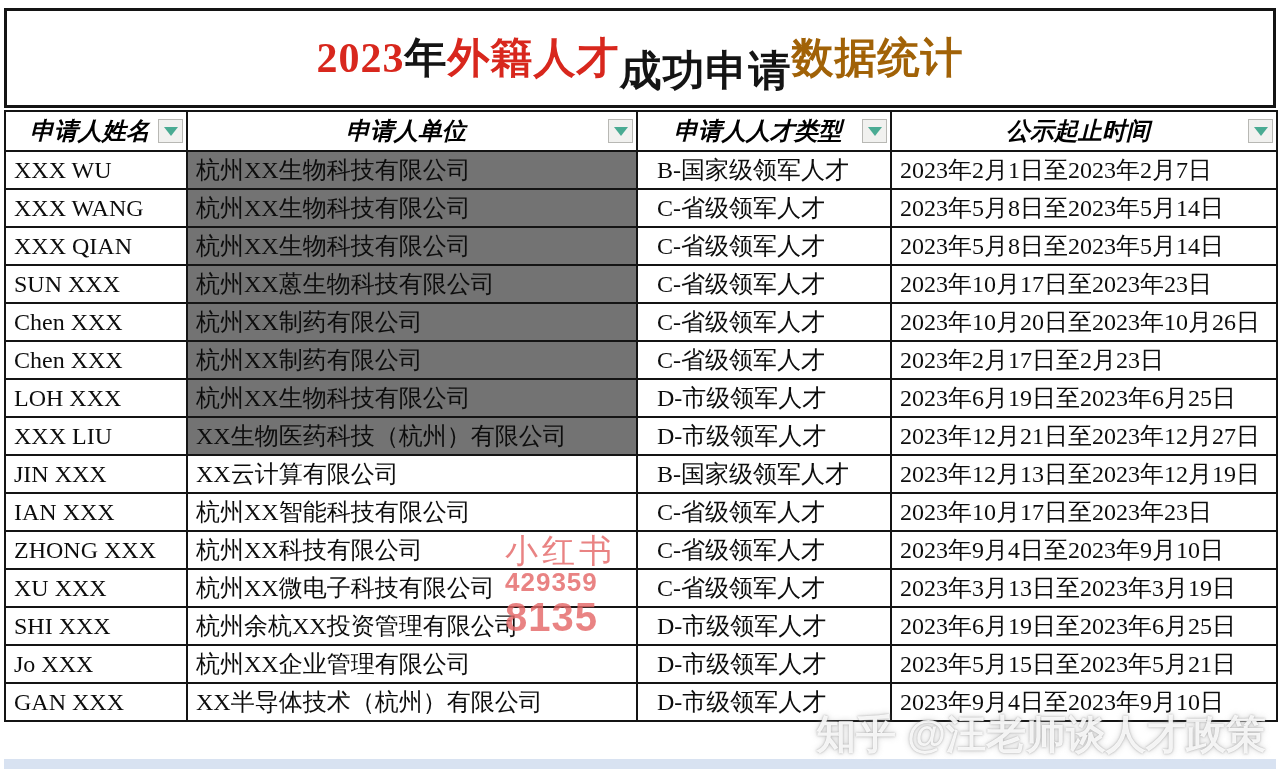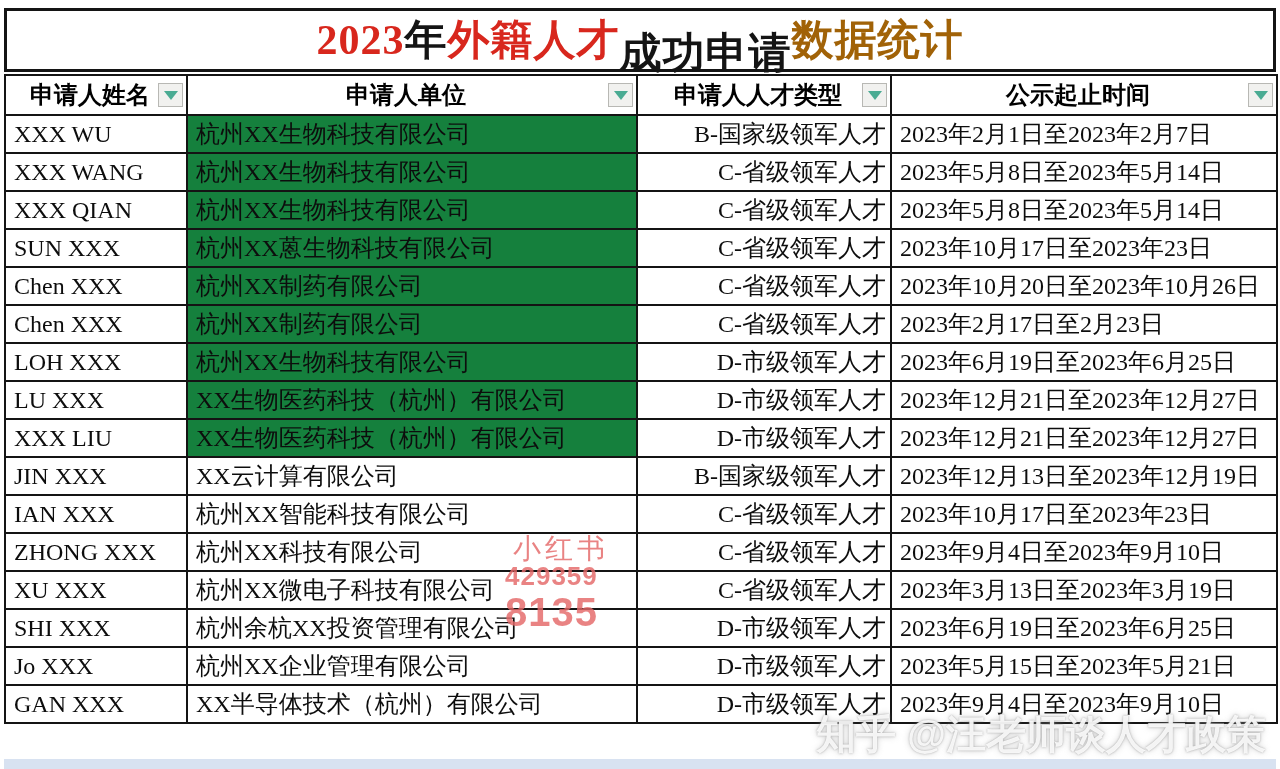--- a/index.html
+++ b/index.html
@@ -3,56 +3,56 @@
 <meta charset="utf-8">
 <style>
   html,body{margin:0;padding:0;}
   body{
     width:1280px;height:769px;overflow:hidden;background:#ffffff;
     font-family:"Liberation Serif","DejaVu Serif",serif;
     position:relative;
   }
   .sheet{position:absolute;left:4px;top:8px;width:1272px;}
   .title-box{
-    box-sizing:border-box;width:1272px;height:64px;
+    box-sizing:border-box;width:1272px;height:100px;
     border:3px solid #141414;
     display:flex;align-items:center;justify-content:center;
     background:#ffffff;
   }
   .title-box span{font-size:42px;font-weight:bold;letter-spacing:1px;white-space:pre;}
   table{
     border-collapse:collapse;table-layout:fixed;width:1272px;margin-top:2px;
   }
   col.c-name{width:182px;}
   col.c-company{width:450px;}
   col.c-talent{width:254px;}
   col.c-period{width:386px;}
   th,td{
     box-sizing:border-box;border:2px solid #141414;background:#ffffff;
     font-size:24px;overflow:hidden;white-space:nowrap;
   }
-  th{height:40px;font-weight:bold;position:relative;text-align:center;padding:0 26px 0 14px;}
+  th{height:40px;font-weight:bold;position:relative;text-align:center;padding:0 26px 0 14px;font-style:italic;}
   td{height:37px;padding:2px 6px 2px 8px;font-weight:normal;color:#0d0d0d;}
-  td.cell-talent{text-align:right;padding:2px 4px;}
-  td.hl{background:#15803d;}
+  td.cell-talent{text-align:left;padding:2px 19px;}
+  td.hl{background:#737373;}
   .filter-btn{
     position:absolute;right:3px;top:50%;transform:translateY(-50%);
     width:23px;height:22px;background:#f1f1ef;border:1px solid #b8b8b4;
     display:flex;align-items:center;justify-content:center;cursor:pointer;
   }
   .filter-tri{
     width:0;height:0;border-left:7px solid transparent;border-right:7px solid transparent;
     border-top:9px solid #4aab93;
   }
   .wm-pink{
     position:absolute;left:505px;top:534px;z-index:5;pointer-events:none;
     font-family:"Liberation Sans","DejaVu Sans",sans-serif;
     color:rgba(228,104,104,0.82);text-align:left;line-height:1.05;
   }
-  .wm-pink .l1{font-size:28px;letter-spacing:4px;margin-left:8px;}
+  .wm-pink .l1{font-size:33px;letter-spacing:4px;}
   .wm-pink .l2{font-size:26px;font-weight:bold;letter-spacing:1px;}
   .wm-pink .l3{font-size:40px;font-weight:bold;letter-spacing:1px;}
   .wm-zhihu{
     position:absolute;left:816px;top:696px;z-index:6;pointer-events:none;
     font-family:"Liberation Sans","DejaVu Sans",sans-serif;
     font-size:40px;font-weight:bold;white-space:nowrap;
     color:rgba(255,255,255,0.88);
     text-shadow:0 0 2px rgba(130,130,130,0.7),0 0 6px rgba(150,150,150,0.45);
     margin-top:11px;
   }
@@ -133,26 +133,20 @@
           <td class="cell-talent">C-省级领军人才</td>
           <td class="cell-period">2023年2月17日至2月23日</td>
         </tr>
         <tr>
           <td class="cell-name">LOH XXX</td>
           <td class="cell-company hl">杭州XX生物科技有限公司</td>
           <td class="cell-talent">D-市级领军人才</td>
           <td class="cell-period">2023年6月19日至2023年6月25日</td>
         </tr>
         <tr>
-          <td class="cell-name">LU XXX</td>
-          <td class="cell-company hl">XX生物医药科技（杭州）有限公司</td>
-          <td class="cell-talent">D-市级领军人才</td>
-          <td class="cell-period">2023年12月21日至2023年12月27日</td>
-        </tr>
-        <tr>
           <td class="cell-name">XXX LIU</td>
           <td class="cell-company hl">XX生物医药科技（杭州）有限公司</td>
           <td class="cell-talent">D-市级领军人才</td>
           <td class="cell-period">2023年12月21日至2023年12月27日</td>
         </tr>
         <tr>
           <td class="cell-name">JIN XXX</td>
           <td class="cell-company">XX云计算有限公司</td>
           <td class="cell-talent">B-国家级领军人才</td>
           <td class="cell-period">2023年12月13日至2023年12月19日</td>

